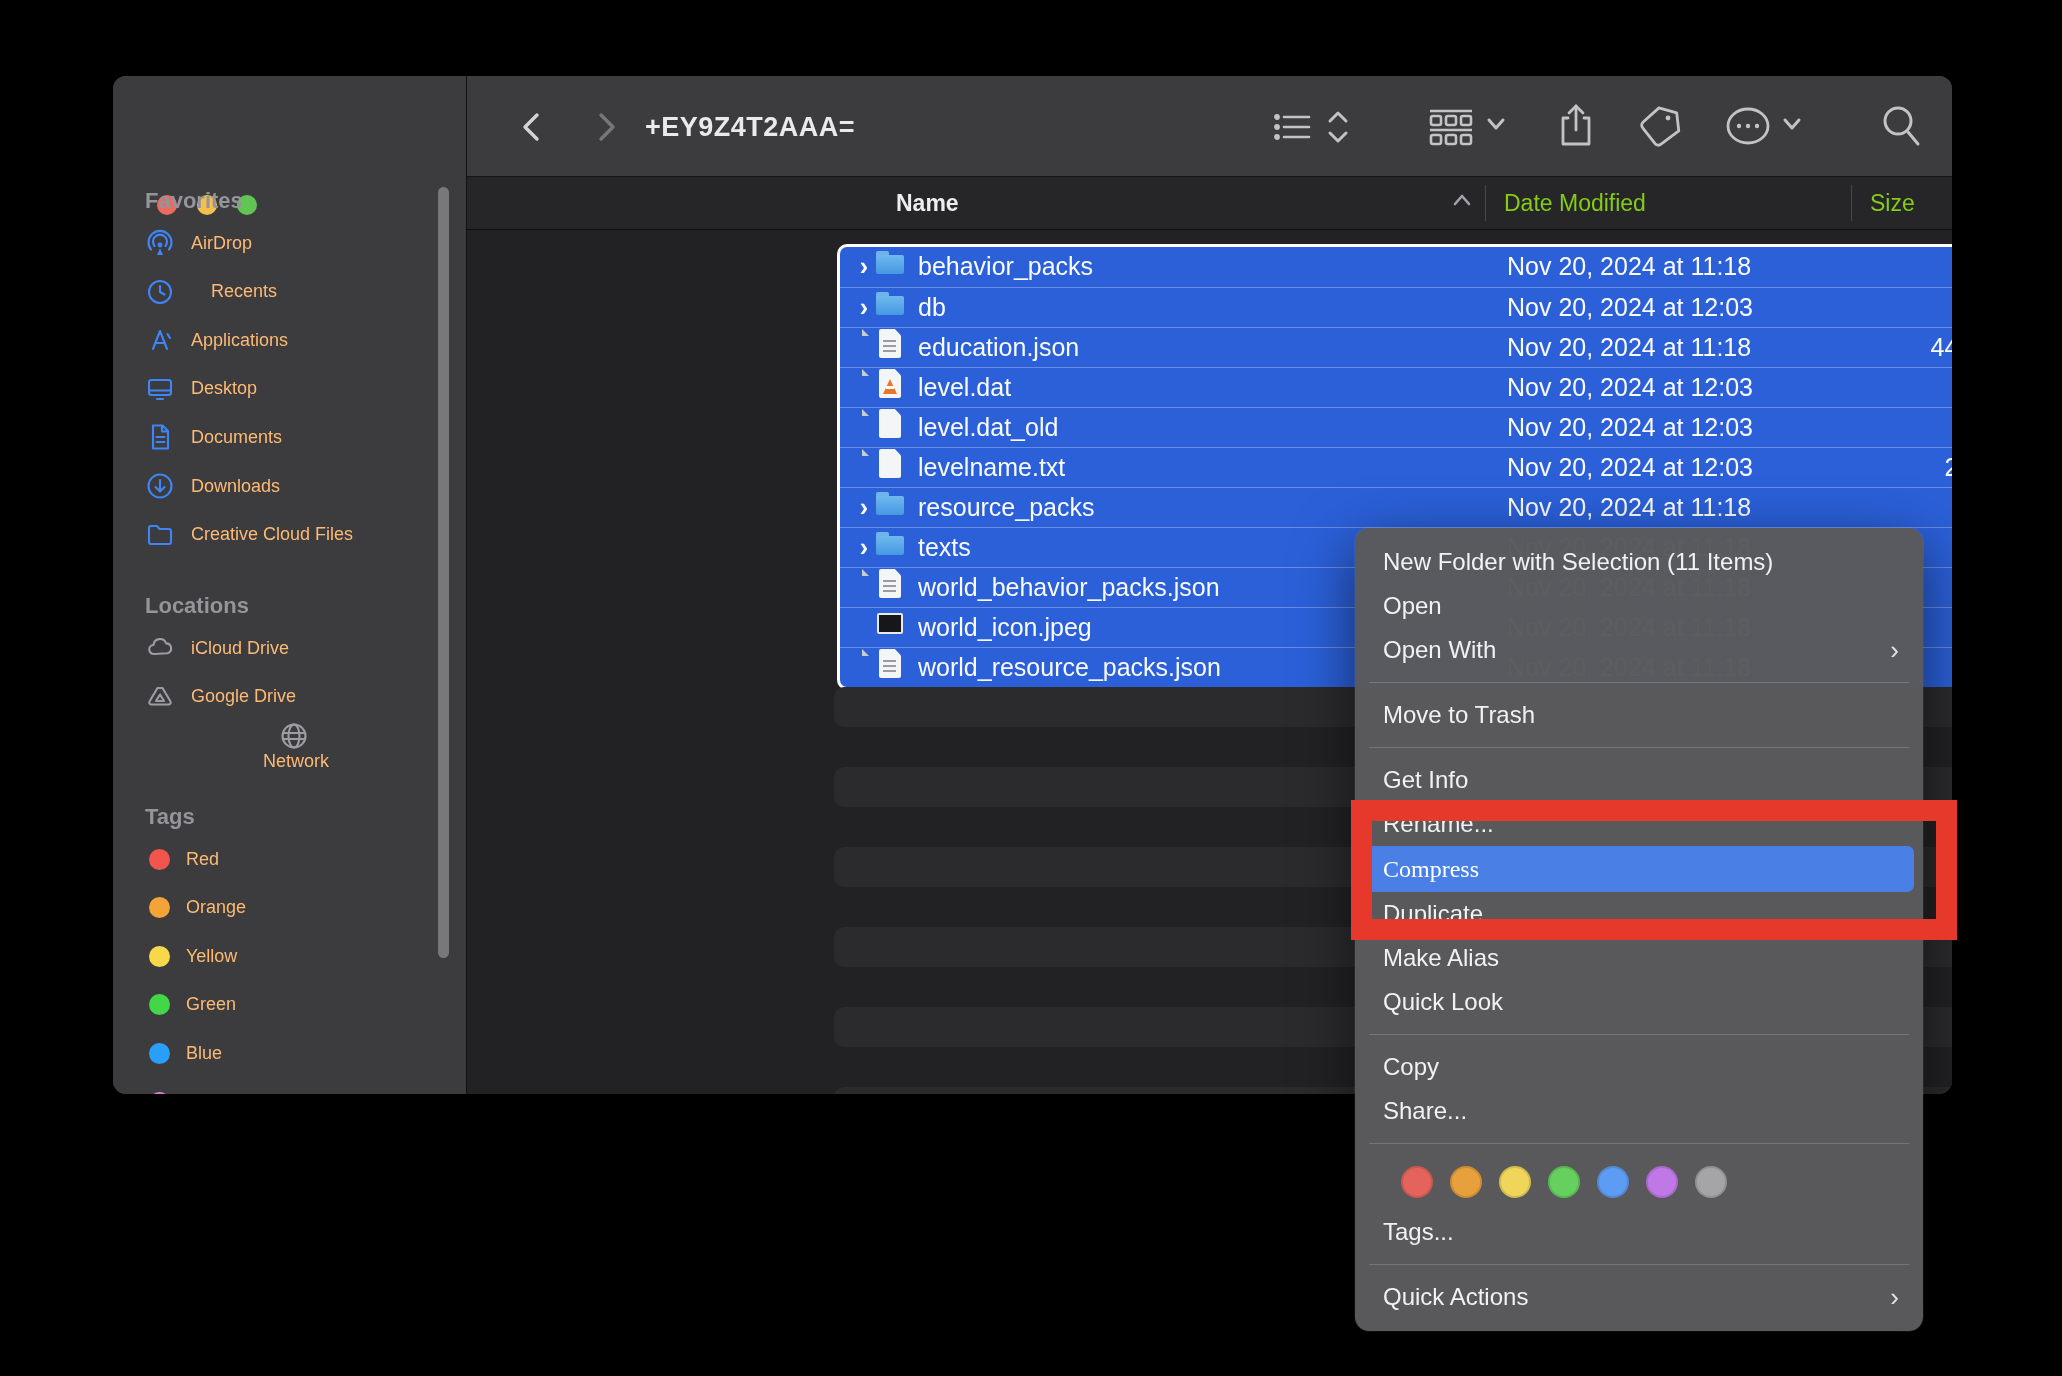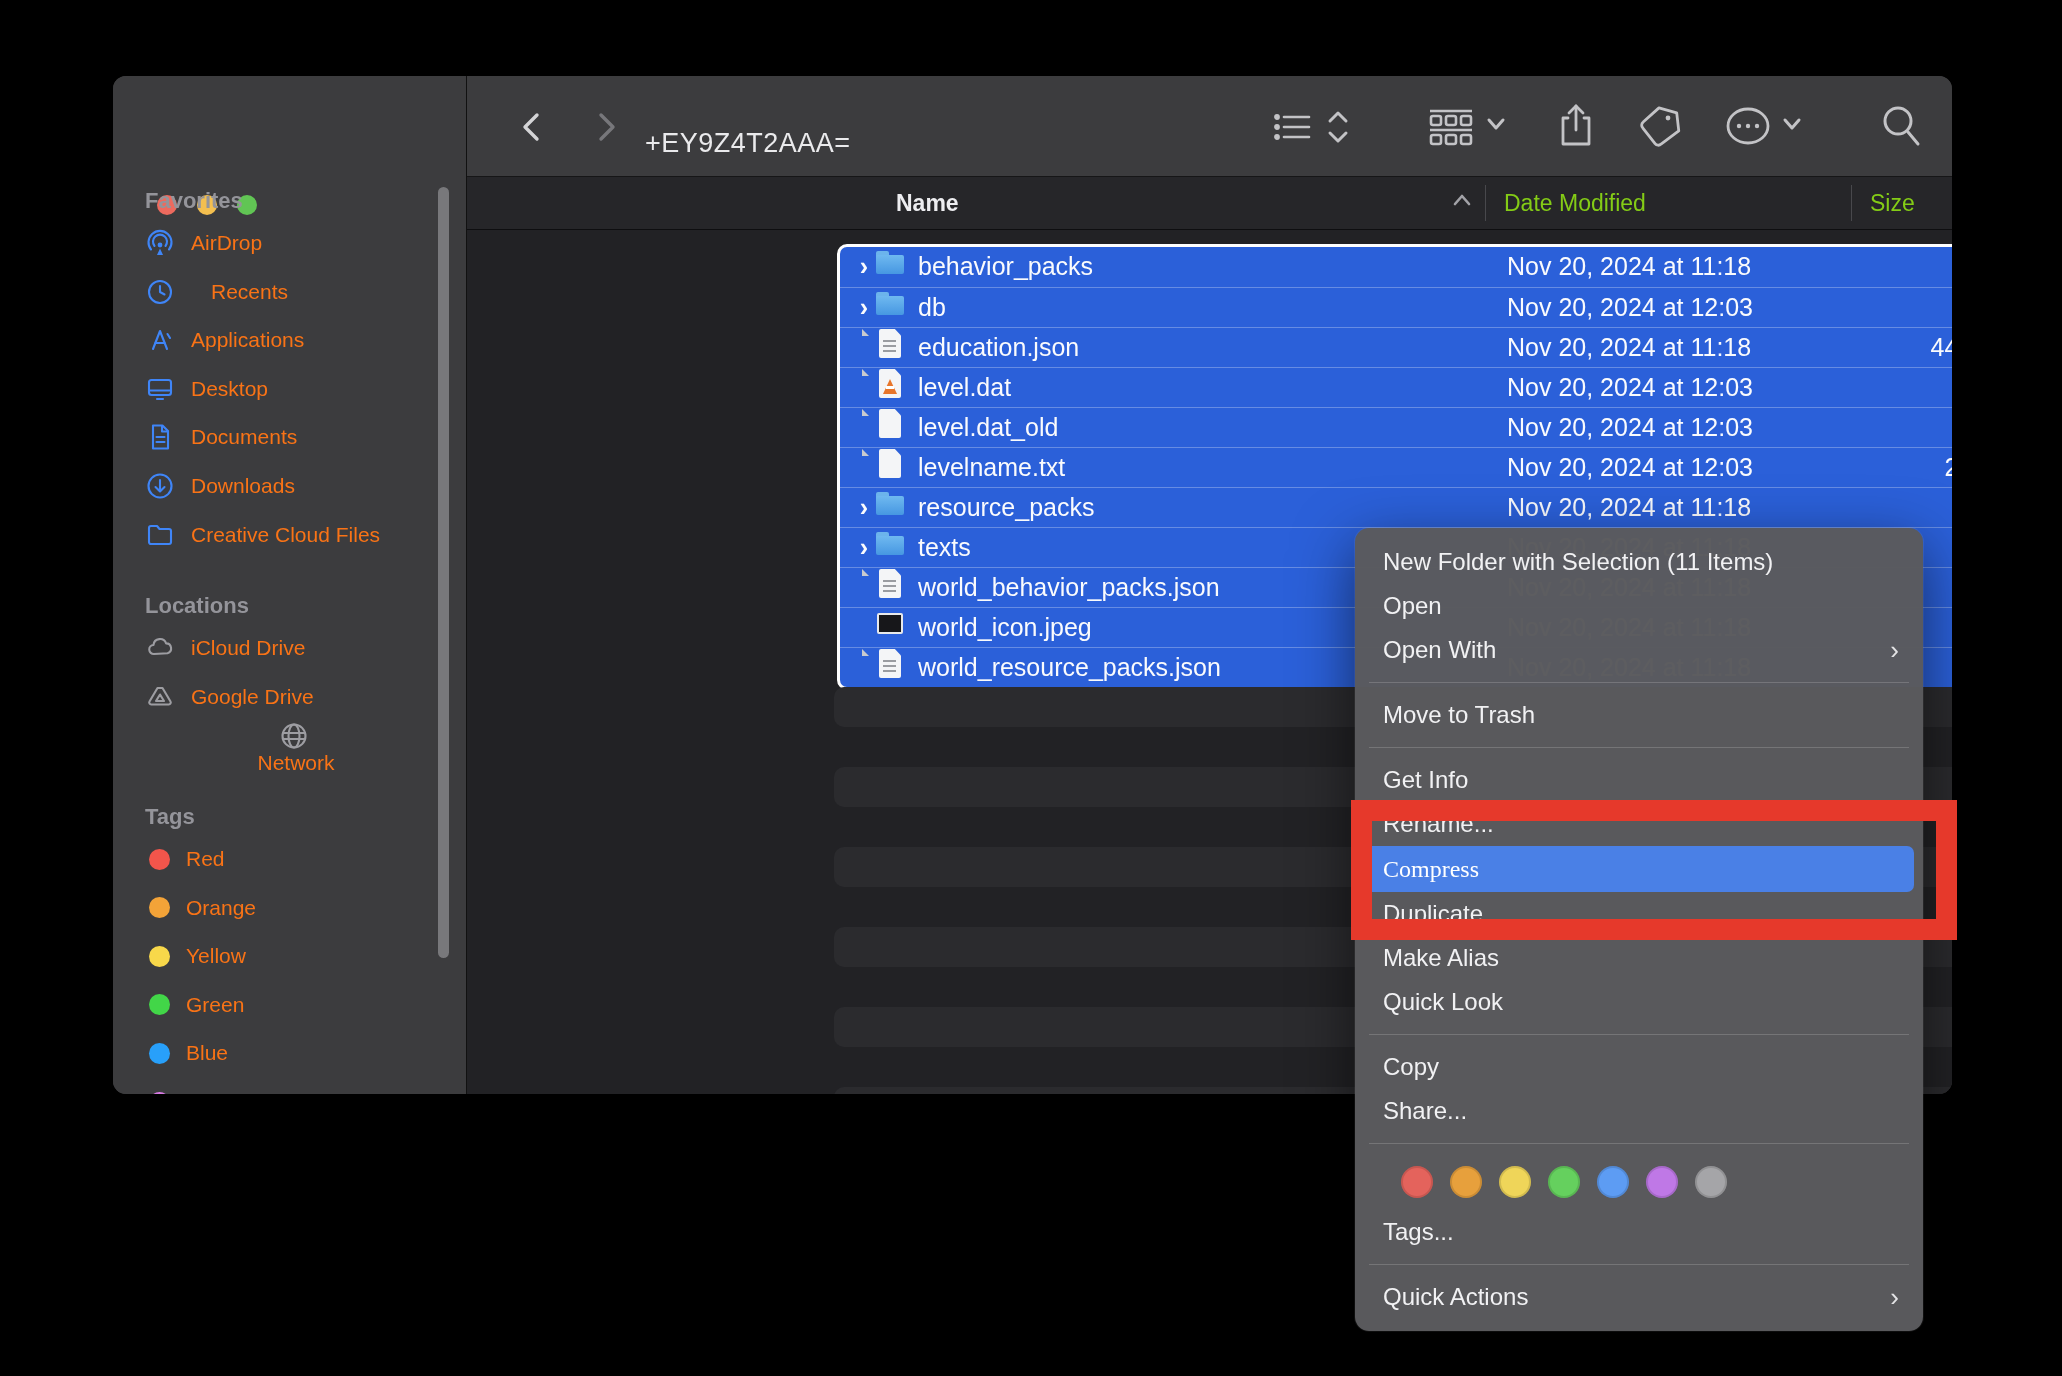--- a/index.html
+++ b/index.html
@@ -13,33 +13,33 @@
 
   
   .tl { position:absolute; top:119px; width:20px; height:20px; border-radius:50%; }
 
   
   #toolbar { position:absolute; left:354px; top:0; right:0; height:101px;
              background:#3c3c3e; border-bottom:1px solid #161617; }
   .nav-chev { position:absolute; top:33px; width:36px; height:36px; }
   .tbi { position:absolute; top:32px; color:#c3c3c6; }
   .tbi svg { display:block; }
-  #win-title { position:absolute; left:178px; top:52px; font-size:27px; font-weight:normal;
+  #win-title { position:absolute; left:178px; top:36px; font-size:27px; font-weight:bold;
                color:#eaeaec; letter-spacing:.5px; }
 
   
   #sidebar { position:absolute; left:0; top:0; width:354px; height:100%;
              background:#3c3c3e; border-right:1px solid #111; }
   .sb-section-label { position:absolute; left:32px; font-size:22px; font-weight:700;
                       color:#94949a; }
   .sb-item { position:absolute; left:20px; width:310px; height:48px; display:flex;
              align-items:center; border-radius:8px; }
   .sb-item .ic { width:30px; height:30px; margin-left:12px; display:flex;
                  align-items:center; justify-content:center; flex:0 0 30px; }
-  .sb-item .lbl { margin-left:16px; font-size:21px; color:#f97316; white-space:nowrap;text-align:right; }
+  .sb-item .lbl { margin-left:16px; font-size:18px; color:#fdba74; white-space:nowrap;text-align:right; }
   .tag-dot { width:21px; height:21px; border-radius:50%; margin-left:16px; flex:0 0 21px; }
   #sb-scrollbar { position:absolute; left:325px; top:111px; width:11px; height:771px;
                   border-radius:6px; background:#828286; opacity:.85; }
 
   
   #content { position:absolute; left:354px; top:101px; right:0; bottom:0; background:#222225; }
   #list-header { position:absolute; left:0; top:0; right:0; height:53px; background:#262629;
                  border-bottom:1px solid #0e0e10; }
   .col-label { position:absolute; top:0; line-height:52px; font-size:23px; color:#84cc16; }
   .col-div { position:absolute; top:8px; width:1px; height:36px; background:#48484c; }

